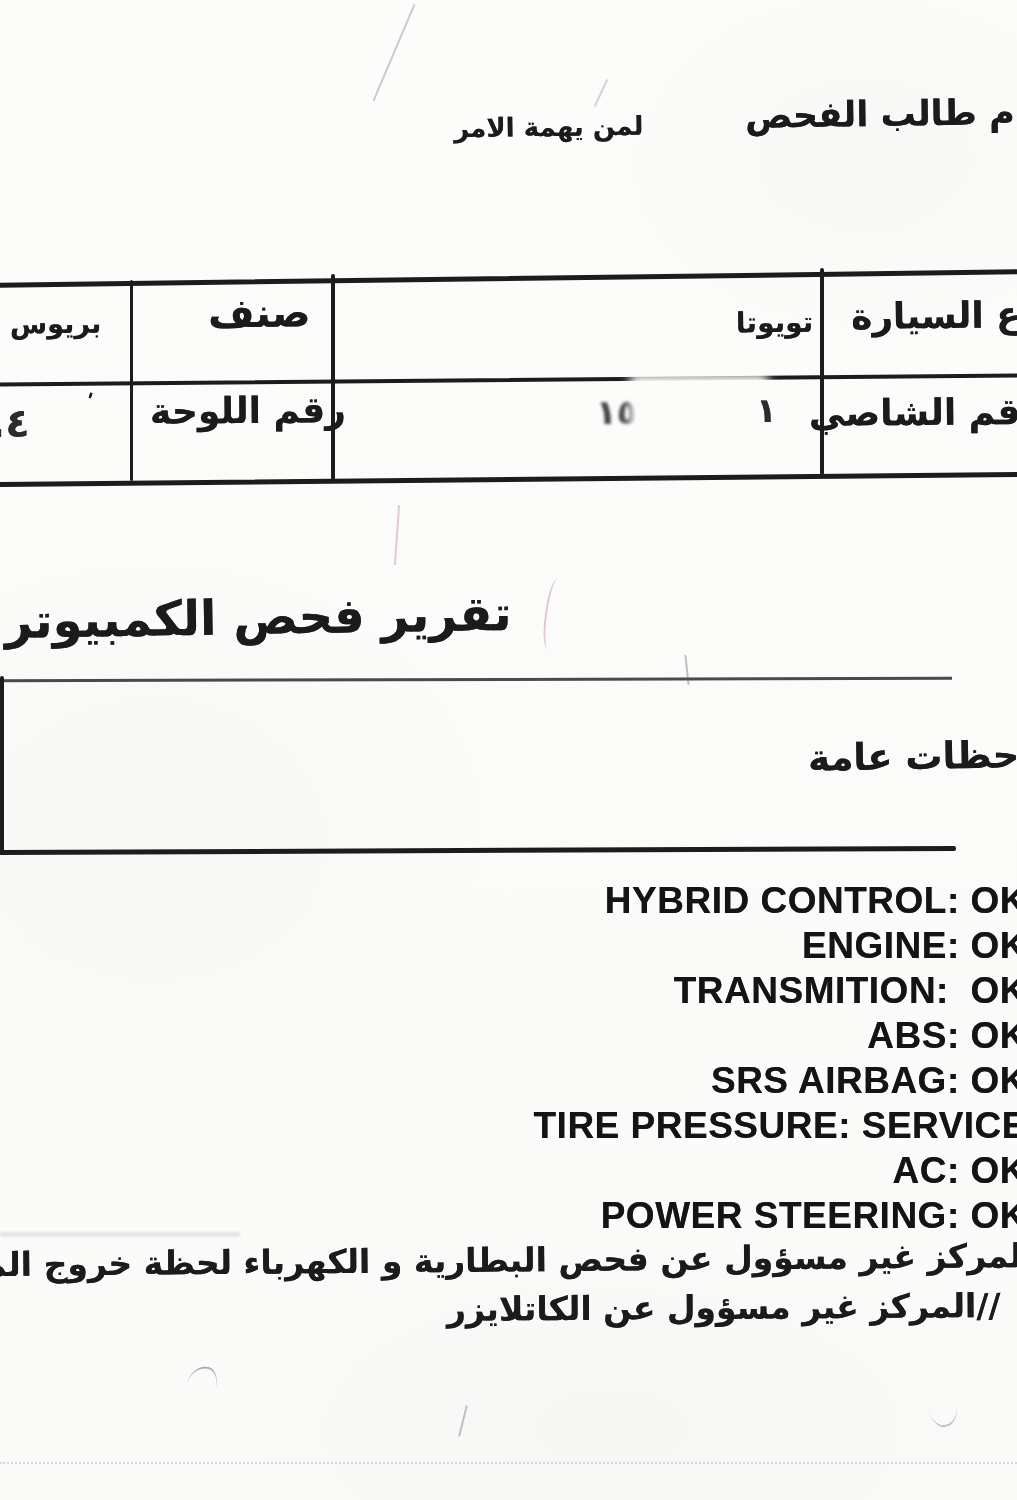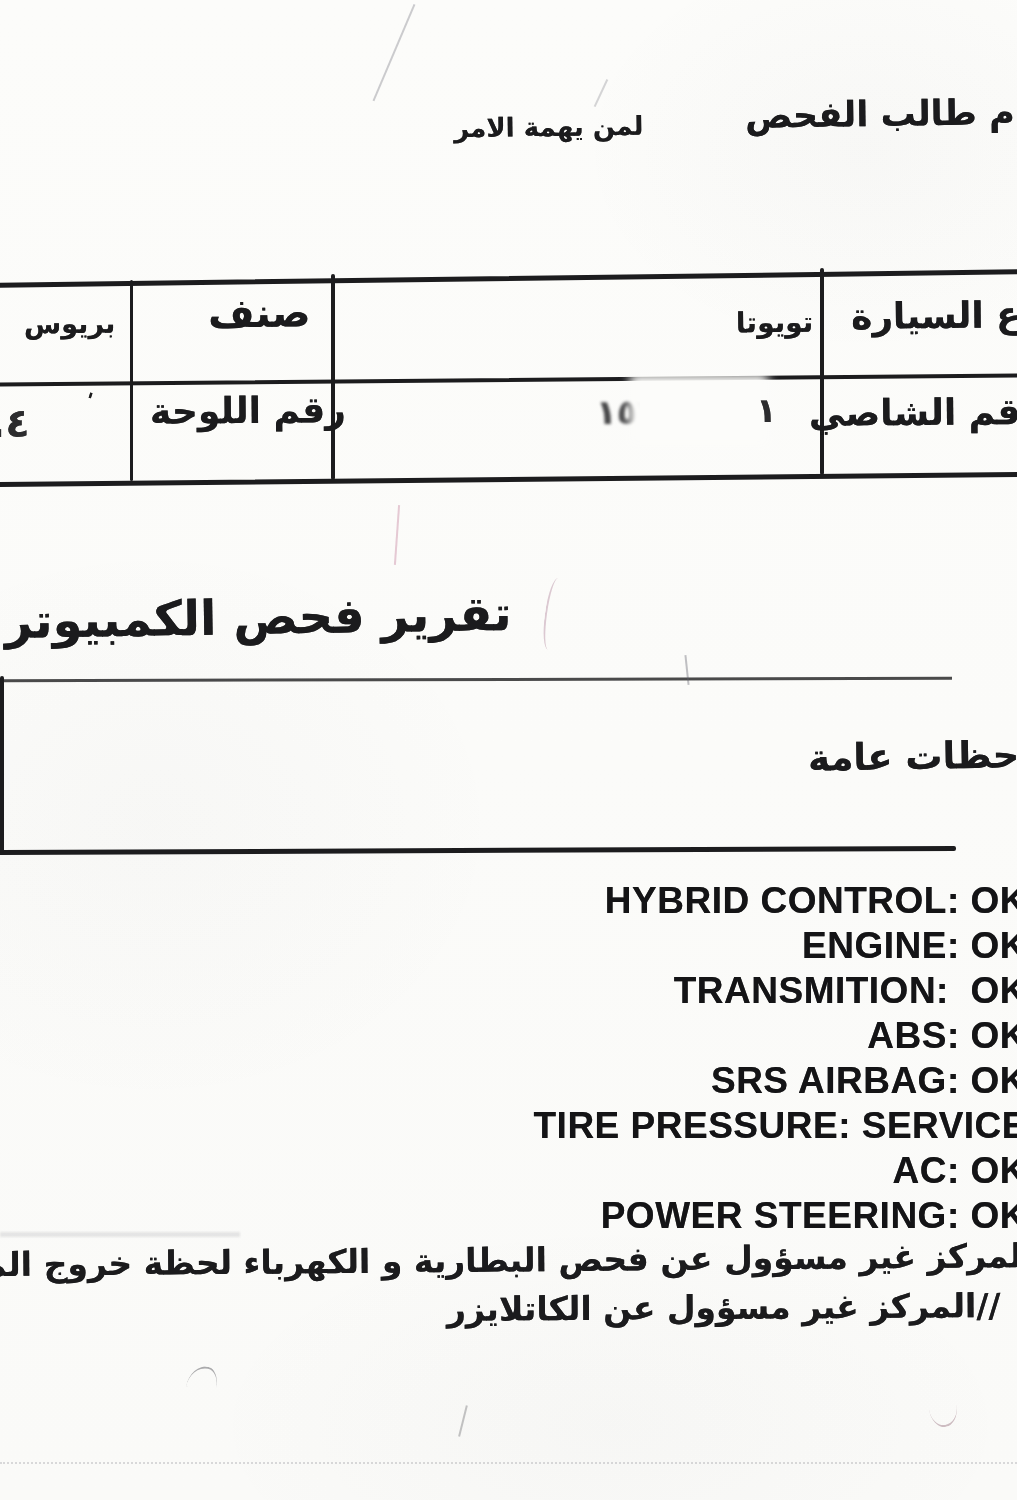--- a/index.html
+++ b/index.html
@@ -35,21 +35,21 @@
   <div class="abs line" style="top:276px;left:-6px;width:1030px;height:5px;transform:rotate(-0.75deg);"></div>
   <div class="abs line" style="top:378px;left:-6px;width:1030px;height:4px;transform:rotate(-0.5deg);"></div>
   <div class="abs line" style="top:477px;left:-6px;width:1030px;height:5px;transform:rotate(-0.55deg);"></div>
   <div class="abs line" style="top:280px;left:130px;width:3px;height:201px;"></div>
   <div class="abs line" style="top:274px;left:331px;width:3.5px;height:206px;"></div>
   <div class="abs line" style="top:268px;left:820px;width:3.5px;height:207px;"></div>
 
   <div class="abs ar" style="top:295px;right:-4px;font-size:36px;transform:rotate(-0.6deg);">ع السيارة</div>
   <div class="abs ar" style="top:306px;right:204px;font-size:28px;transform:rotate(-0.6deg);">تويوتا</div>
   <div class="abs ar" style="top:290px;left:208px;font-size:40px;transform:rotate(-0.6deg);">صنف</div>
-  <div class="abs ar" style="top:308px;left:24px;font-size:27px;transform:rotate(-0.6deg);">بريوس</div>
+  <div class="abs ar" style="top:308px;left:10px;font-size:27px;transform:rotate(-0.6deg);">بريوس</div>
 
   <div class="abs ar" style="top:392px;right:-4px;font-size:36px;transform:rotate(-0.5deg);">قم الشاصي</div>
   <div class="abs ar blurry" style="top:392px;left:596px;font-size:34px;">١٥٧٥</div>
   <div class="abs artifact" style="top:384px;left:640px;width:118px;height:52px;background:#fcfcfa;box-shadow:0 0 10px 10px #fcfcfa;"></div>
   <div class="abs ar halfblur" style="top:390px;left:756px;font-size:34px;">١</div>
   <div class="abs ar" style="top:390px;left:150px;font-size:36px;transform:rotate(-0.5deg);">رقم اللوحة</div>
   <div class="abs ar halfblur" style="top:400px;left:-10px;font-size:40px;">٤.</div>
   <div class="abs ar" style="top:388px;left:86px;font-size:20px;transform:rotate(18deg);">'</div>
 
   <div class="abs ar" style="top:585px;right:505px;font-size:48px;transform:rotate(-0.9deg);transform-origin:right center;">تقرير فحص الكمبيوتر وال</div>

